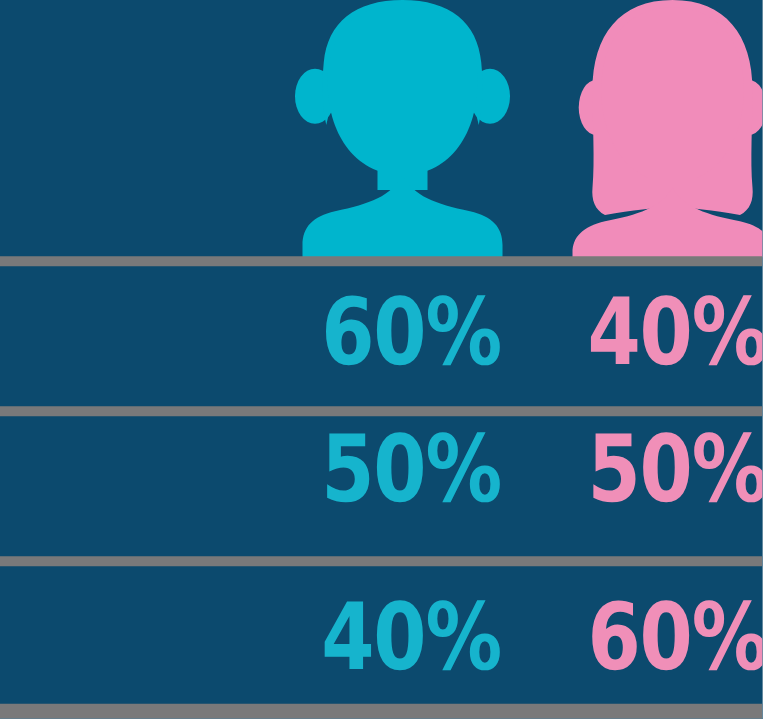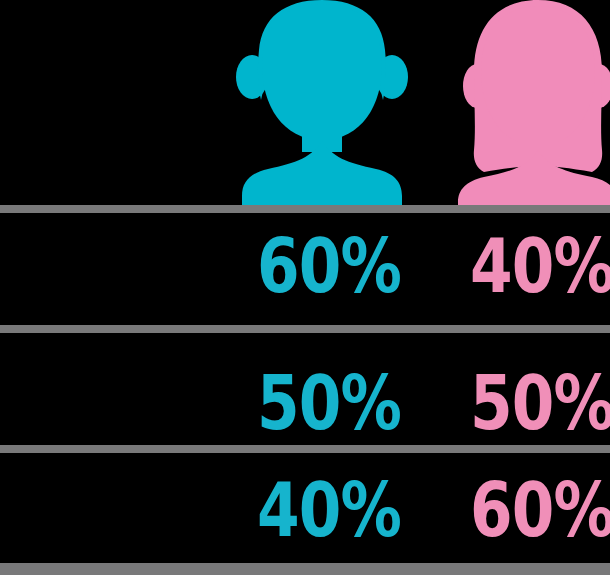--- a/index.html
+++ b/index.html
@@ -12,21 +12,21 @@
     height: 575px;
     background: #f4f4f4;
     font-family: "Liberation Sans", sans-serif;
     overflow: hidden;
   }
 
   #infographic {
     position: relative;
     width: 610px;
     height: 575px;
-    background: #000000;
+    background: #0c4a6e;
     overflow: hidden;
   }
 
   
   .divider {
     position: absolute;
     left: 0;
     width: 610px;
     background: #79797a;
     z-index: 5;
@@ -55,21 +55,21 @@
   
   .pct-row {
     position: absolute;
     left: 0;
     width: 610px;
     display: flex;
     align-items: center;
     z-index: 3;
   }
   .pct-row.r0 { top: 213px; height: 112px; }
-  .pct-row.r1 { top: 348px; height: 96px; text-decoration: underline; }
+  .pct-row.r1 { top: 321px; height: 96px; text-decoration: underline; }
   .pct-row.r2 { top: 453px; height: 110px; }
 
   .pct-cell {
     position: absolute;
     font-weight: 700;
     font-size: 74px;
     line-height: 1;
     letter-spacing: -1px;
     font-family: "DejaVu Sans", "Liberation Sans", sans-serif;
     white-space: nowrap;

